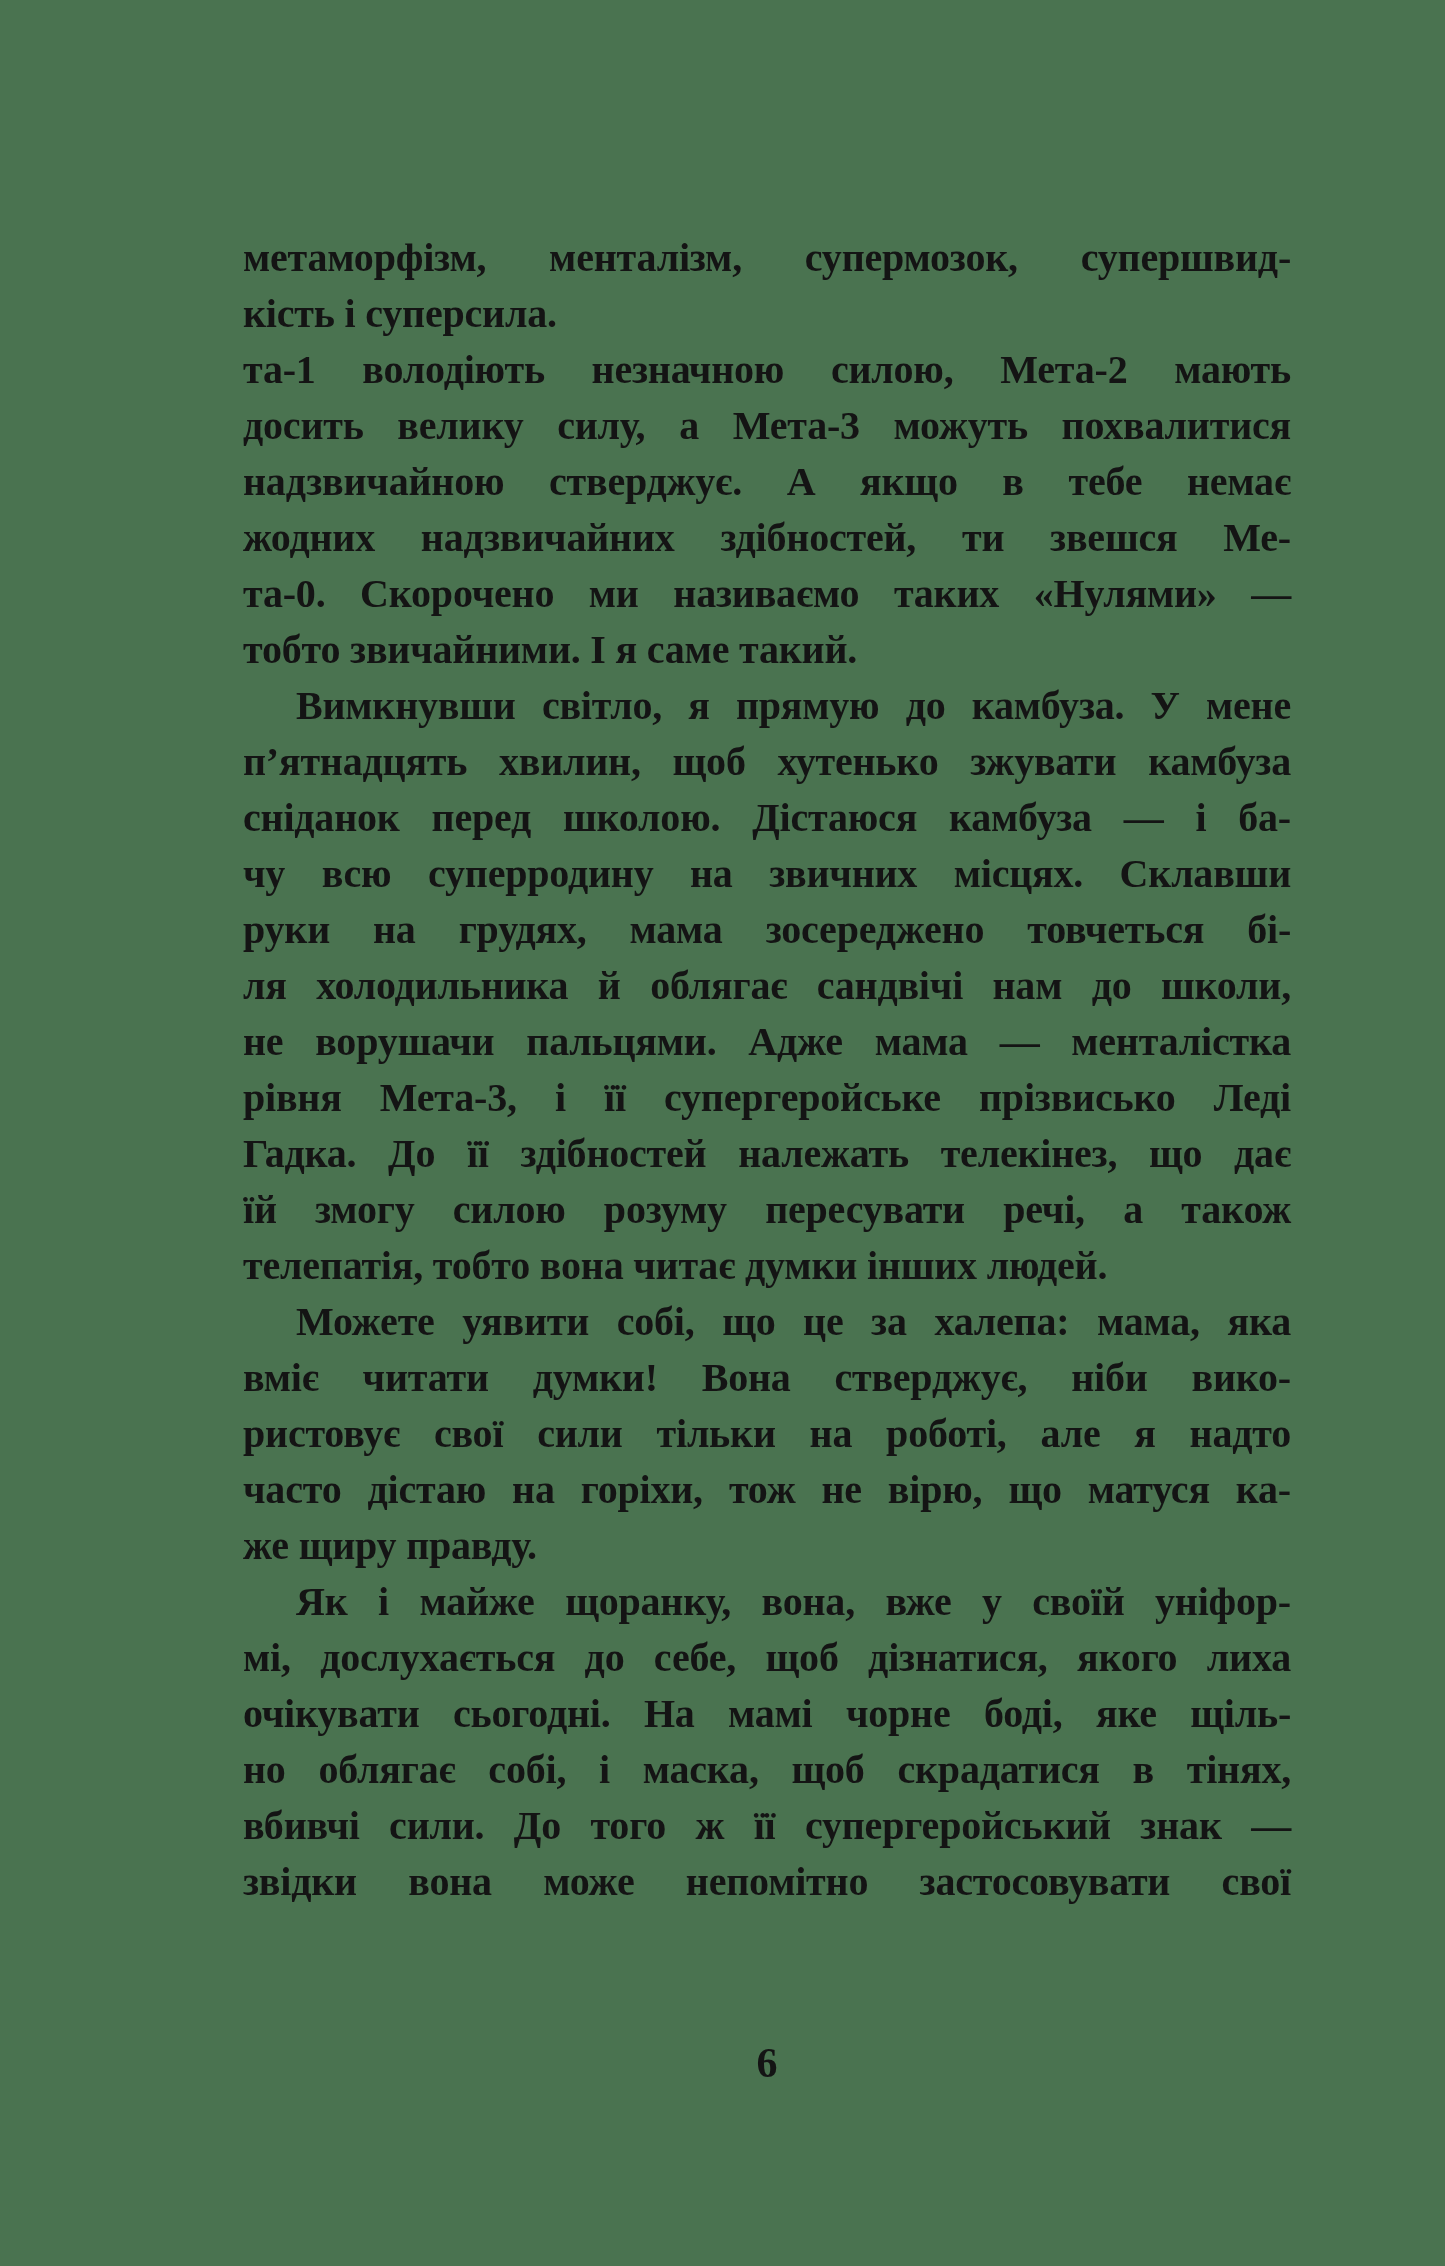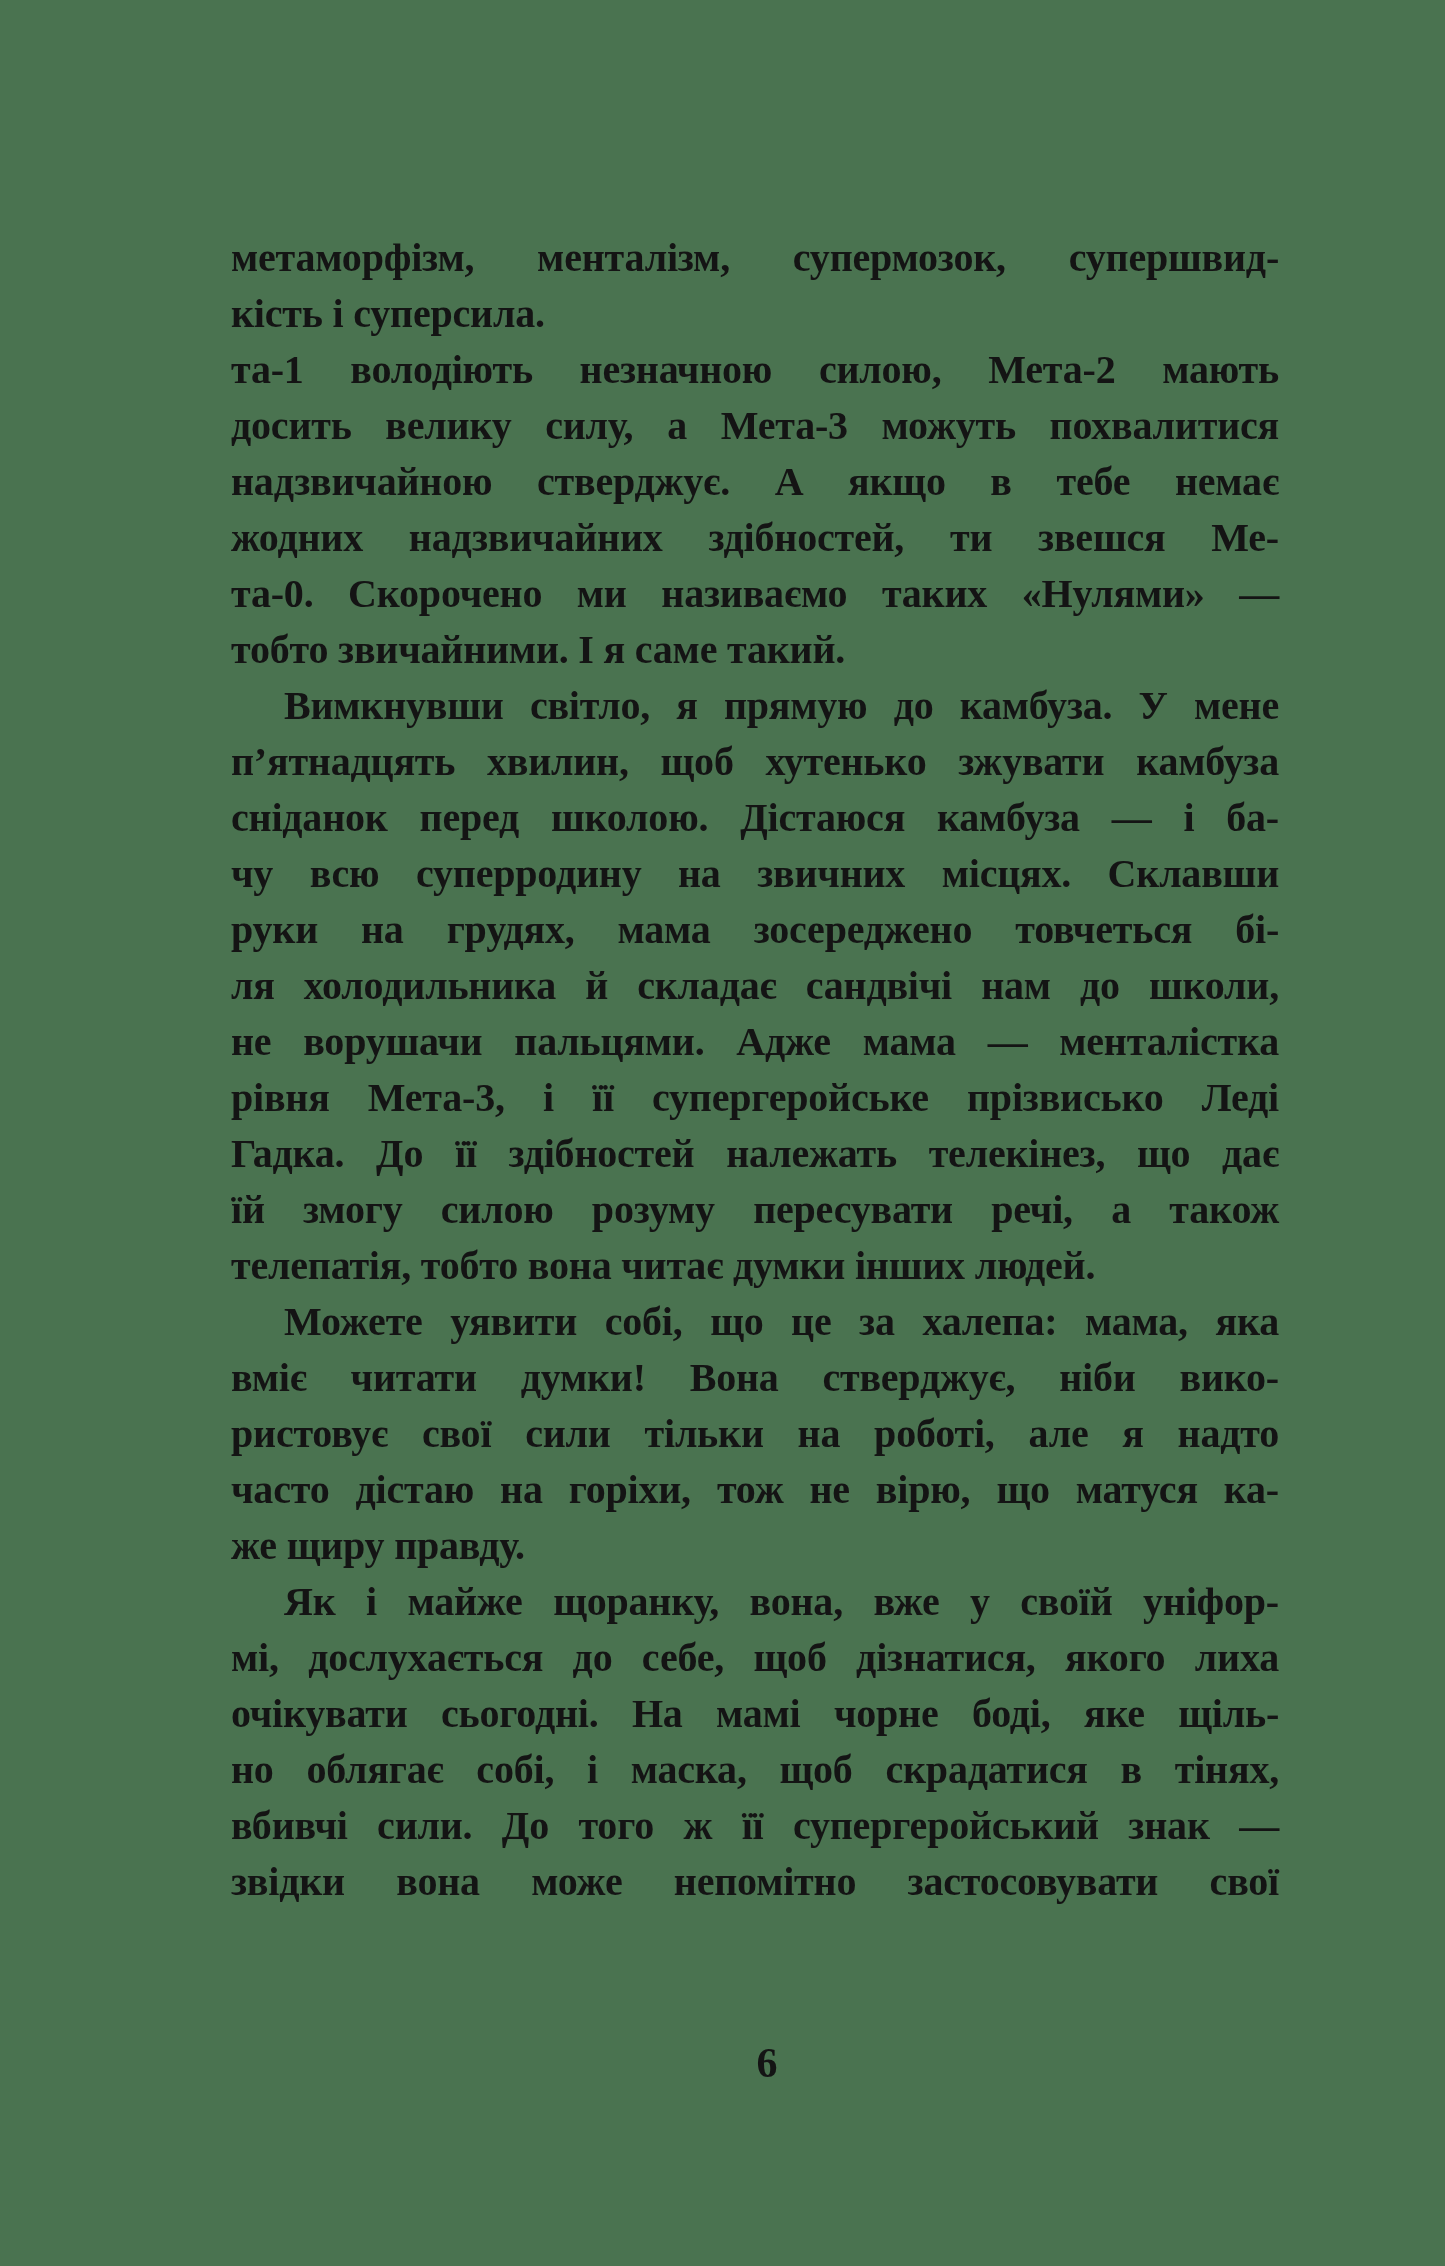--- a/index.html
+++ b/index.html
@@ -16,21 +16,21 @@
     overflow: hidden;
     position: relative;
     font-family: "Liberation Serif", "DejaVu Serif", serif;
   }
   .page {
     position: absolute;
     inset: 0;
   }
   .text-block {
     position: absolute;
-    left: 231px;
+    left: 243px;
     top: 230px;
     width: 1048px;
     color: var(--ink);
     font-weight: 700;
     font-size: 40px;
     line-height: 56px;
     letter-spacing: -0.2px;
   }
   .paragraph { width: 100%; }
   .line {
@@ -73,21 +73,21 @@
         <div class="line">жодних надзвичайних здібностей, ти звешся Ме-</div>
         <div class="line">та-0. Скорочено ми називаємо таких «Нулями» —</div>
         <div class="line para-end">тобто звичайними. І я саме такий.</div>
       </div>
       <div class="paragraph">
         <div class="line indent">Вимкнувши світло, я прямую до камбуза. У мене</div>
         <div class="line">п’ятнадцять хвилин, щоб хутенько зжувати камбуза</div>
         <div class="line">сніданок перед школою. Дістаюся камбуза — і ба-</div>
         <div class="line">чу всю суперродину на звичних місцях. Склавши</div>
         <div class="line">руки на грудях, мама зосереджено товчеться бі-</div>
-        <div class="line">ля холодильника й складає сандвічі нам до школи,</div>
+        <div class="line">ля холодильника й облягає сандвічі нам до школи,</div>
         <div class="line">не ворушачи пальцями. Адже мама — менталістка</div>
         <div class="line">рівня Мета-3, і її супергеройське прізвисько Леді</div>
         <div class="line">Гадка. До її здібностей належать телекінез, що дає</div>
         <div class="line">їй змогу силою розуму пересувати речі, а також</div>
         <div class="line para-end">телепатія, тобто вона читає думки інших людей.</div>
       </div>
       <div class="paragraph">
         <div class="line indent">Можете уявити собі, що це за халепа: мама, яка</div>
         <div class="line">вміє читати думки! Вона стверджує, ніби вико-</div>
         <div class="line">ристовує свої сили тільки на роботі, але я надто</div>

